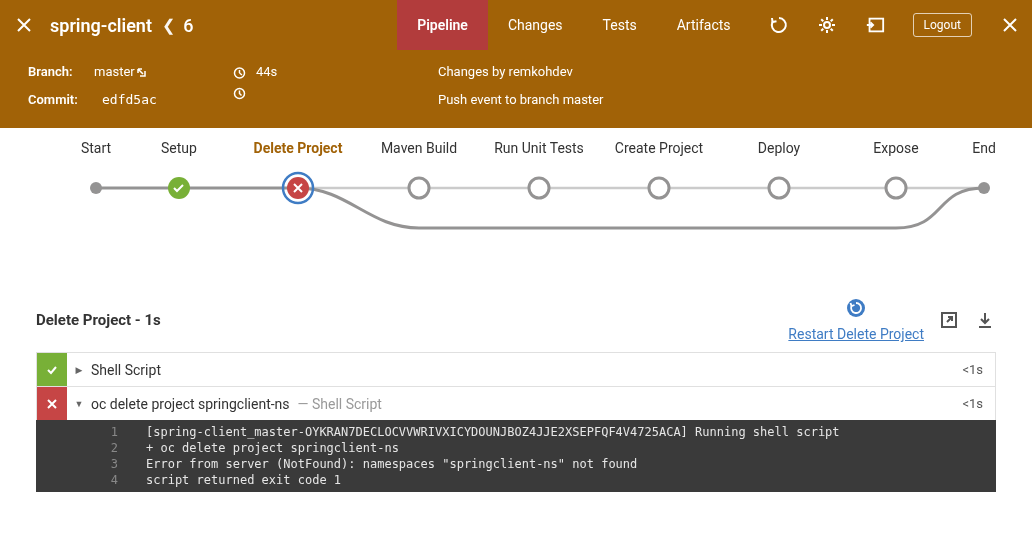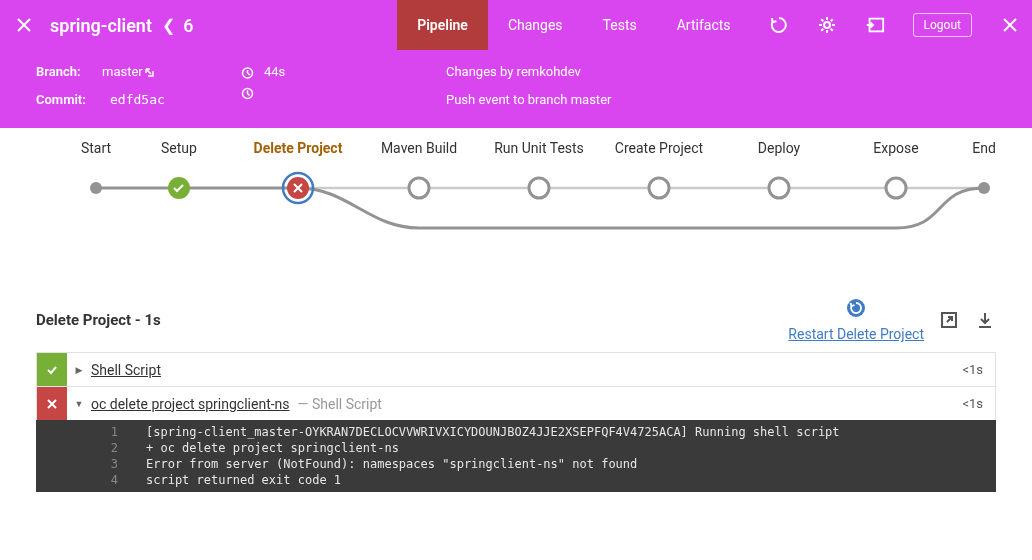--- a/index.html
+++ b/index.html
@@ -1,32 +1,32 @@
 <!DOCTYPE html>
 <html><head>
   <meta charset="utf-8">
   <style>
     * { margin: 0; padding: 0; box-sizing: border-box; }
     body { font-family: -apple-system, BlinkMacSystemFont, "Segoe UI", Roboto, Arial, sans-serif; width: 1032px; height: 560px; overflow: hidden; background: #fff; color: #333; }
     
-    .header { background: #d946ef; color: #fff; }
+    .header { background: #a16207; color: #fff; }
     .header-top { display: flex; align-items: center; height: 50px; padding: 0 12px; }
     .close-main { width: 24px; height: 24px; margin-right: 14px; cursor: pointer; display: flex; align-items: center; justify-content: center; }
     .title-area { display: flex; align-items: center; flex: 0 0 auto; }
     .title-text { font-size: 18px; font-weight: 600; margin-right: 10px; }
     .chevron-back { font-size: 16px; opacity: 0.95; margin-right: 8px; }
     .build-num { font-size: 18px; font-weight: 500; }
     .tabs { display: flex; margin-left: auto; align-self: stretch; }
     .tab { padding: 0 20px; display: flex; align-items: center; font-size: 14px; cursor: pointer; }
     .tab.active { background: #b23c3c; font-weight: 600; }
     .header-actions { display: flex; align-items: center; gap: 28px; margin-left: 18px; }
     .hicon { width: 20px; height: 20px; cursor: pointer; display: flex; align-items: center; justify-content: center; }
     .logout-btn { border: 1px solid rgba(255,255,255,0.7); padding: 4px 10px; font-size: 12px; border-radius: 3px; cursor: pointer; }
     
-    .header-meta { display: flex; padding: 8px 36px 14px; font-size: 13px; line-height: 28px; }
+    .header-meta { display: flex; padding: 8px 28px 14px; font-size: 13px; line-height: 28px; }
     .meta-col1 { width: 204px; }
     .meta-col2 { width: 206px; }
     .meta-col3 { flex: 1; }
     .meta-row { display: flex; align-items: center; gap: 10px; }
     .meta-label { font-weight: 600; width: 56px; }
     .meta-value { display: flex; align-items: center; }
     .mono { font-family: "SFMono-Regular", Consolas, monospace; margin-left: 8px; }
     .mini-icon { width: 14px; height: 14px; display: inline-flex; align-items: center; justify-content: center; }
     
     .pipeline-graph { padding: 20px 36px 20px; position: relative; height: 160px; }
@@ -41,21 +41,21 @@
     .stage-actions { margin-left: auto; display: flex; align-items: center; gap: 14px; }
     .restart-link { color: #3f7cc4; text-decoration: underline; font-size: 14px; cursor: pointer; display: flex; align-items: center; gap: 8px; flex-direction: column; }
     .restart-icon { width: 20px; height: 20px; display: inline-flex; align-items: center; justify-content: center; }
     .action-icon { width: 22px; height: 22px; cursor: pointer; color: #555; display: flex; align-items: center; justify-content: center; }
     
     .step-row { display: flex; align-items: center; height: 35px; border: 1px solid #e0e0e0; margin-bottom: -1px; font-size: 14px; }
     .step-status { width: 30px; height: 100%; display: flex; align-items: center; justify-content: center; color: #fff; }
     .step-status.ok { background: #78b037; }
     .step-status.fail { background: #c64545; }
     .step-chevron { width: 24px; text-align: center; color: #666; cursor: pointer; }
-    .step-name { color: #333; text-decoration: underline; }
+    .step-name { color: #333; }
     .step-subname { color: #999; margin-left: 8px; }
     .step-dur { margin-left: auto; padding-right: 12px; color: #555; font-size: 13px; }
     
     .console { background: #3a3a3a; color: #e6e6e6; font-family: "SFMono-Regular", Consolas, monospace; font-size: 12px; line-height: 16px; padding: 4px 0; }
     .console-line { display: flex; }
     .ln { width: 110px; text-align: right; padding-right: 28px; color: #888; flex-shrink: 0; user-select: none; }
     .ltxt { white-space: pre; }
   </style>
 </head>
 <body>

